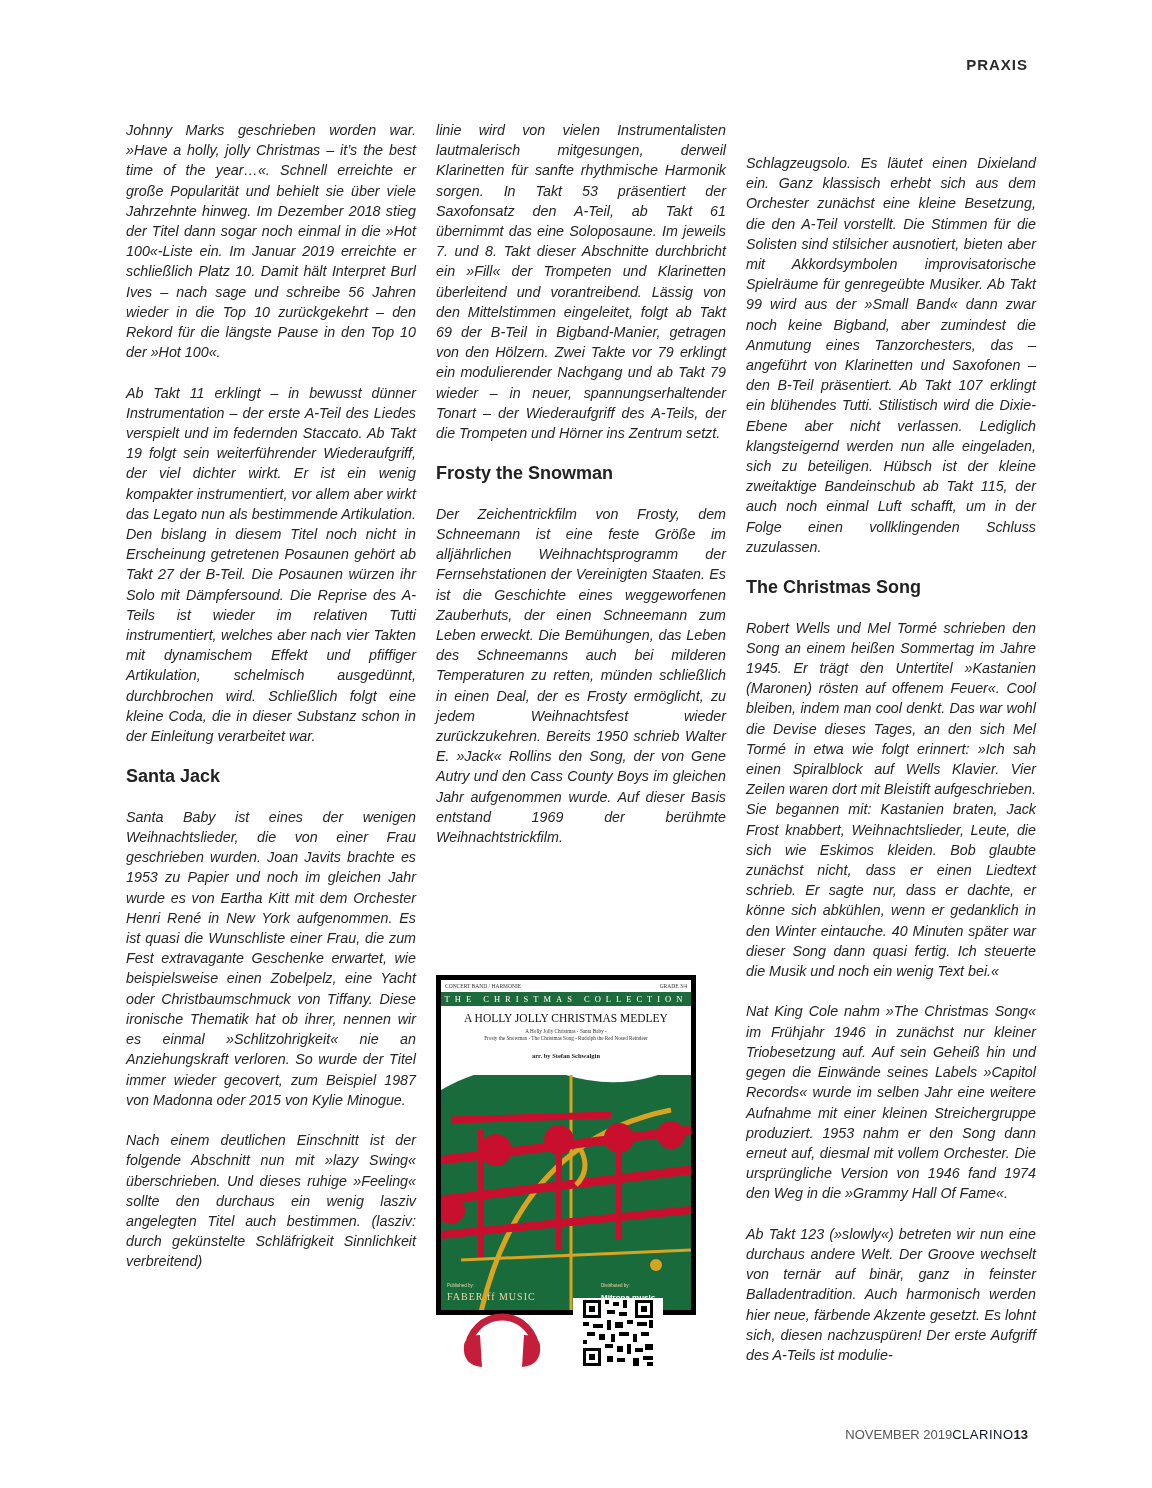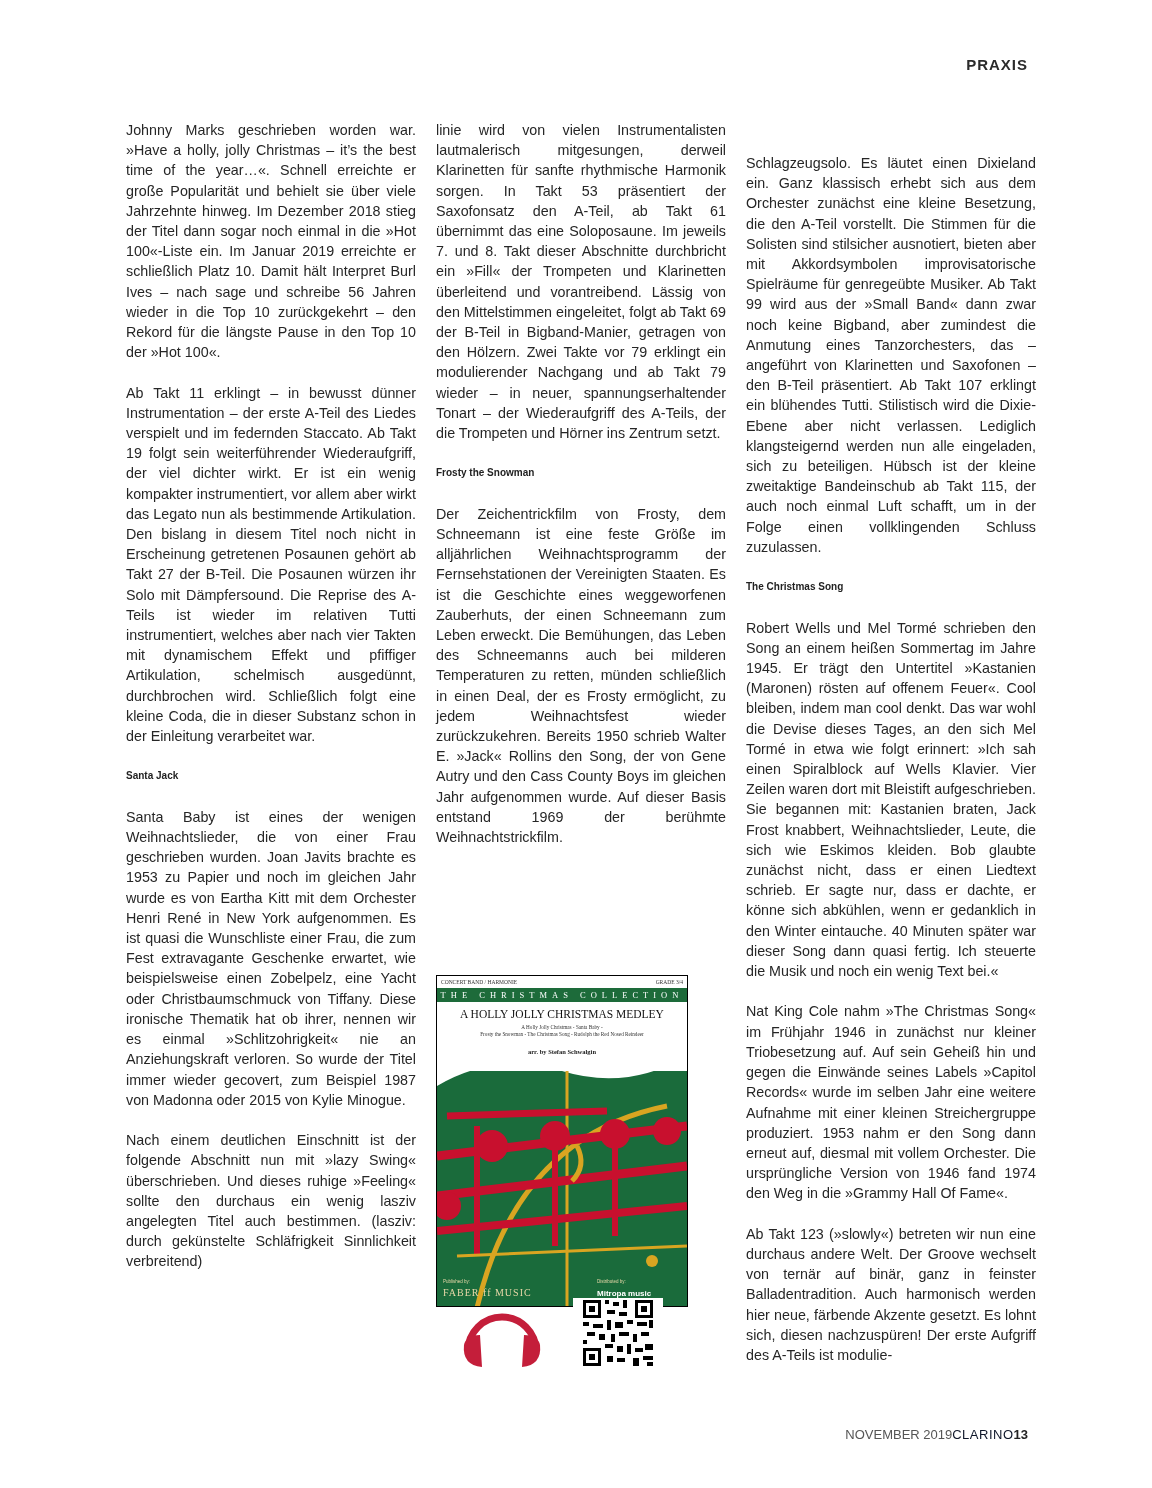--- a/index.html
+++ b/index.html
@@ -11,27 +11,27 @@
     position: absolute; top: 56px; right: 124px;
     font-size: 15px; letter-spacing: 1px; color: #2b2b2b; font-weight: bold;
   }
   .col {
     position: absolute; top: 120px; width: 290px;
     font-size: 14.3px; line-height: 20.2px; text-align: justify; hyphens: manual;
   }
   .col1 { left: 126px; }
   .col2 { left: 436px; }
   .col3 { left: 746px; margin-top: 33px; }
-  .col p { margin: 0 0 20.2px 0; }
-  .col h3 { margin: 0 0 20.2px 0; font-size: 10px; line-height: 20.2px; font-weight: bold; color: #222; }
+  .col p { margin: 0 0 20.2px 0; font-style: italic; }
+  .col h3 { margin: 0 0 20.2px 0; font-size: 18px; line-height: 20.2px; font-weight: bold; color: #222; }
   .col .nomargin { margin-bottom: 0; }
 
   .cover {
     position: absolute; left: 436px; top: 975px; width: 250px; height: 330px;
-    background: #1a6b3b; overflow: hidden; border: 1px solid #000000;
+    background: #1a6b3b; overflow: hidden; border: 5px solid #000000;
   }
   .cover .top { position: absolute; left: 0; top: 0; width: 100%; height: 95px; background: #fff; }
   .cover .meta { position: absolute; top: 3px; left: 4px; right: 4px; font-family: "Liberation Serif", serif; font-size: 5.5px; display: flex; justify-content: space-between; color: #333; }
   .cover .band { position: absolute; top: 12px; left: 0; right: 0; height: 14px; background: #1d6b3a; color: #fff; font-family: "Liberation Serif", serif; font-size: 8.5px; letter-spacing: 5px; text-align: center; line-height: 14px; }
   .cover .title { position: absolute; top: 32px; left: 0; right: 0; text-align: center; font-family: "Liberation Serif", serif; font-size: 11.5px; color: #111; }
   .cover .songs { position: absolute; top: 48px; left: 4px; right: 4px; text-align: center; font-family: "Liberation Serif", serif; font-size: 5.2px; line-height: 7px; color: #333; }
   .cover .arr { position: absolute; top: 72px; left: 0; right: 0; text-align: center; font-family: "Liberation Serif", serif; font-size: 6.5px; font-weight: bold; color: #222; }
   .cover svg.art { position: absolute; left: 0; top: 70px; }
   .cover .pub { position: absolute; bottom: 22px; left: 6px; font-size: 4.5px; color: #e8d8a8; }
   .cover .pubname { position: absolute; bottom: 8px; left: 6px; font-family: "Liberation Serif", serif; font-size: 10px; color: #e8d8a8; letter-spacing: 1px; }

